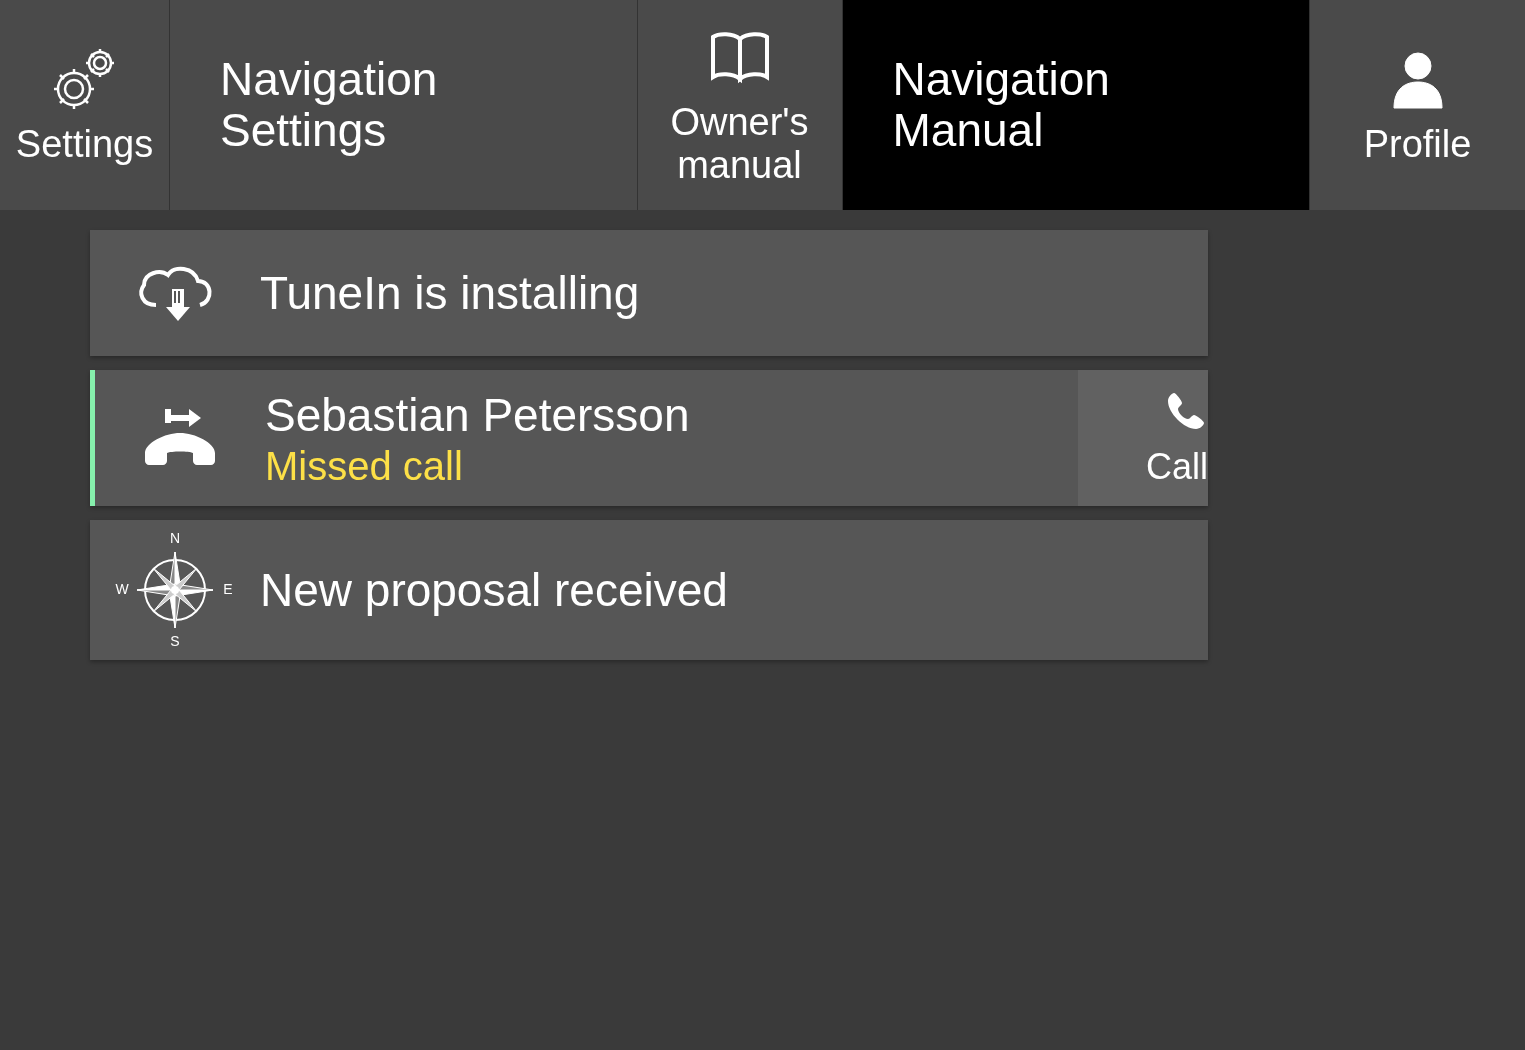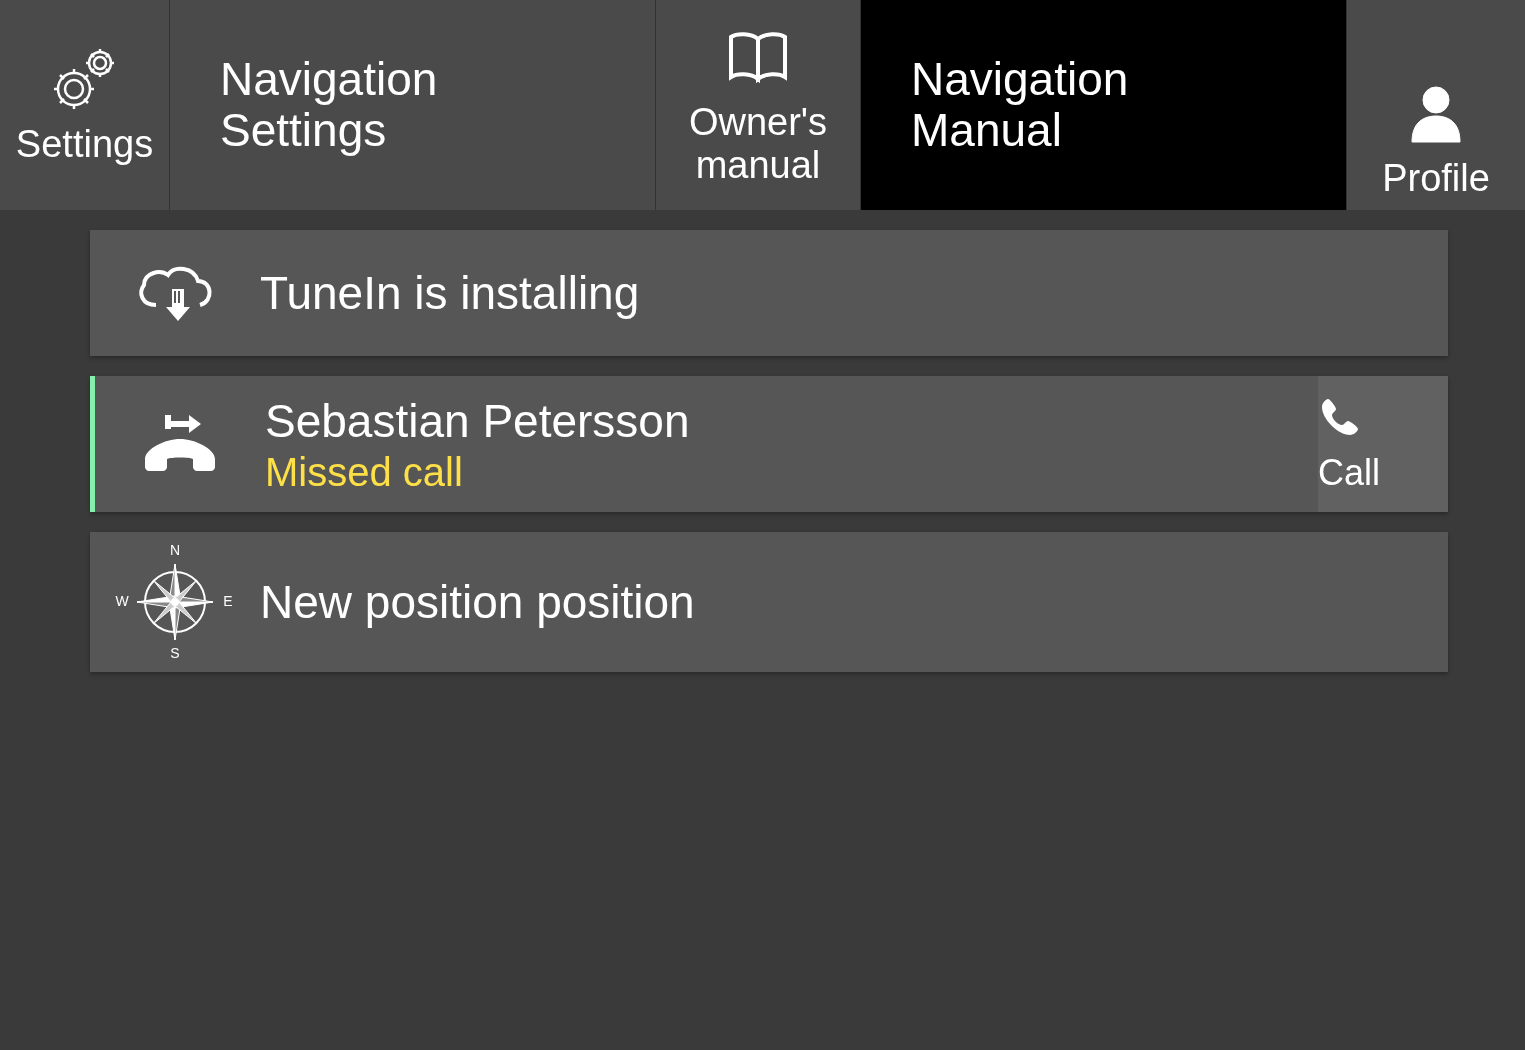--- a/index.html
+++ b/index.html
@@ -43,28 +43,28 @@
     display: flex;
     align-items: center;
     justify-content: center;
     margin-bottom: 8px;
   }
   .topbar-item svg { fill: #fff; stroke: #fff; }
   .tb-settings { width: 170px; }
   .tb-navsettings { flex: 1; }
   .tb-owners { width: 205px; }
   .tb-navmanual { flex: 1; }
-  .tb-profile { width: 178px; border-right: none; justify-content: flex-end; }
+  .tb-profile { width: 215px; border-right: none; }
 
   .content {
     padding: 20px 0 0 0;
   }
   .row {
-    margin: 0 0 20px 90px;
-    width: 1358px;
+    margin: 0 0 14px 90px;
+    width: 1118px;
     height: 126px;
     background: #565656;
     display: flex;
     align-items: center;
     position: relative;
     box-shadow: 0 2px 4px rgba(0,0,0,0.3);
   }
   .row.highlight {
     border-left: 5px solid #86efac;
     height: 136px;
@@ -91,21 +91,21 @@
     font-weight: 300;
     color: #fde047;
     margin-top: 2px;
   }
   .row .row-action {
     width: 130px;
     height: 100%;
     background: #616161;
     display: flex;
     flex-direction: column;
-    align-items: flex-start;
+    align-items: flex-end;
     justify-content: center;
     font-size: 36px;
     font-weight: 300;
   }
   .row .row-action .icon-wrap {
     margin-bottom: 4px;
   }
   .row-compass {
     height: 140px;
   }
@@ -262,17 +262,17 @@
           </g>
           <circle cx="0" cy="0" r="4" fill="#fff"></circle>
         </g>
         <text x="65" y="13" text-anchor="middle" class="compass-label">N</text>
         <text x="65" y="116" text-anchor="middle" class="compass-label">S</text>
         <text x="12" y="64" text-anchor="middle" class="compass-label">W</text>
         <text x="118" y="64" text-anchor="middle" class="compass-label">E</text>
       </svg>
     </div>
     <div class="row-body">
-      <div class="row-title">New position position</div>
+      <div class="row-title">New proposal received</div>
     </div>
   </div>
 
 </div>
 
 </body></html>

